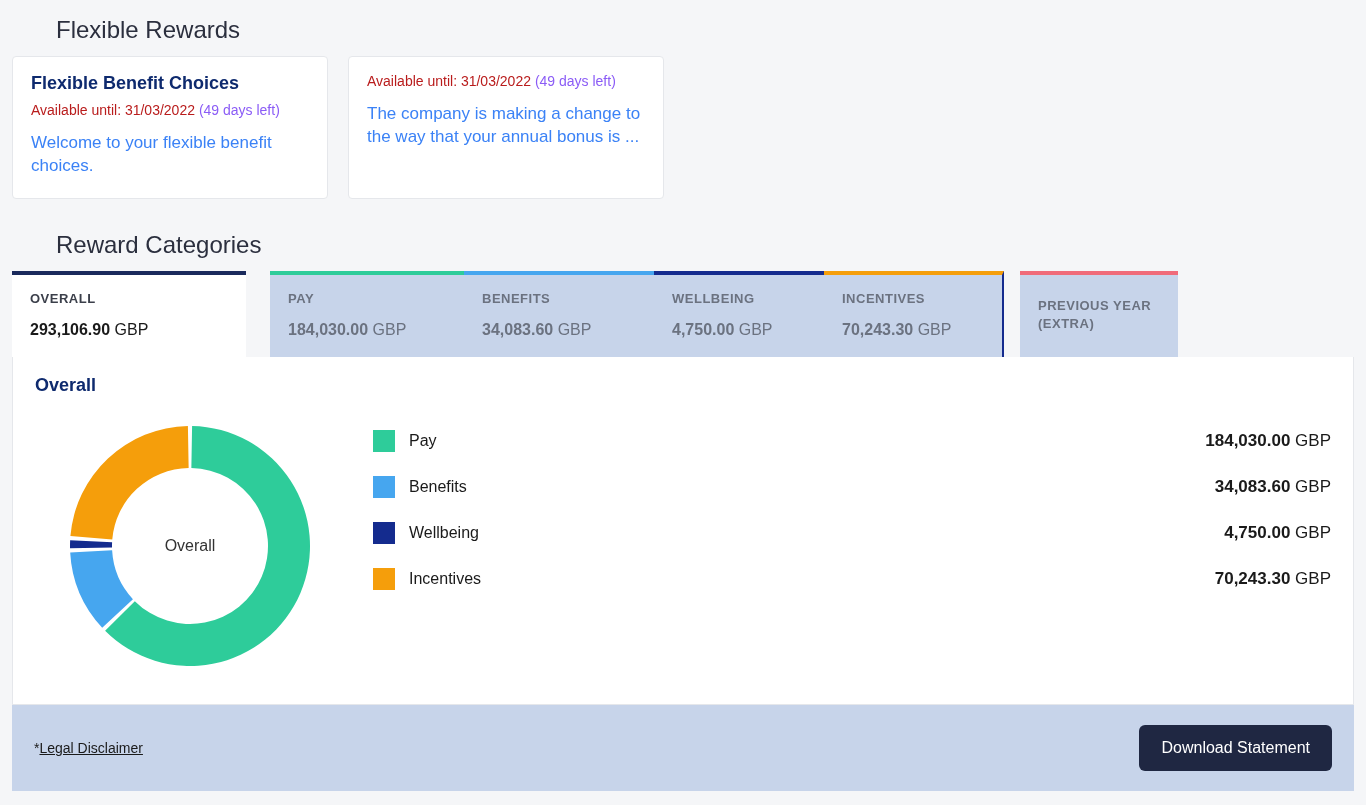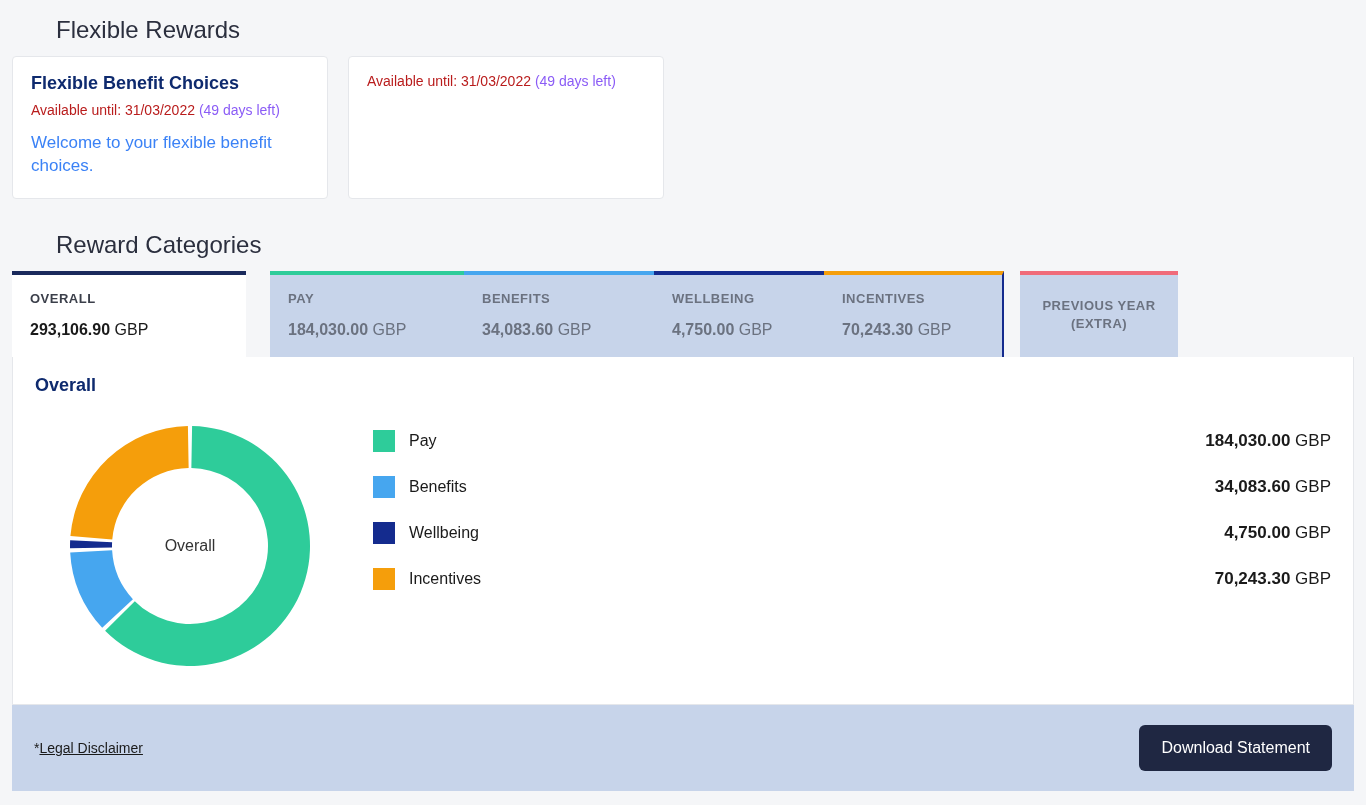--- a/index.html
+++ b/index.html
@@ -76,21 +76,21 @@
   .tab-pay { width: 194px; border-top-color: #2ecc9a; margin-left: 24px;}
   .tab-benefits { width: 190px; border-top-color: #46a6ef; }
   .tab-wellbeing { width: 170px; border-top-color: #142b8e; }
   .tab-incentives { width: 180px; border-top-color: #f59e0b; border-right: 2px solid #142b8e;}
   .tab-prev {
     width: 158px;
     border-top-color: #f06b7a;
     margin-left: 16px;
     align-items: center;
     justify-content: center;
-    text-align: center;
+    text-align: left;
   }
   .tab-label {
     font-size: 13px;
     font-weight: 700;
     letter-spacing: 0.5px;
   }
   .tab-overall .tab-label { color: #3b3f4a; }
   .tab-muted .tab-label { color: #6b7280; }
   .tab-prev .tab-label { color: #6b7280; line-height: 1.4; }
   .tab-value {
@@ -200,20 +200,21 @@
         <span class="avail">Available until: 31/03/2022</span>
         <span class="days">(49 days left)</span>
       </div>
       <div class="card-desc">Welcome to your flexible benefit choices.</div>
     </div>
     <div class="card">
       <div class="card-sub">
         <span class="avail">Available until: 31/03/2022</span>
         <span class="days">(49 days left)</span>
       </div>
+      <div class="card-desc">The company is making a change to the way that your annual bonus is ...</div>
     </div>
   </div>
 </div>
 
 <div>
   <h2 class="section-title">Reward Categories</h2>
 
   <div class="tabs-row">
     <div class="tab tab-overall">
       <div class="tab-label">OVERALL</div>

